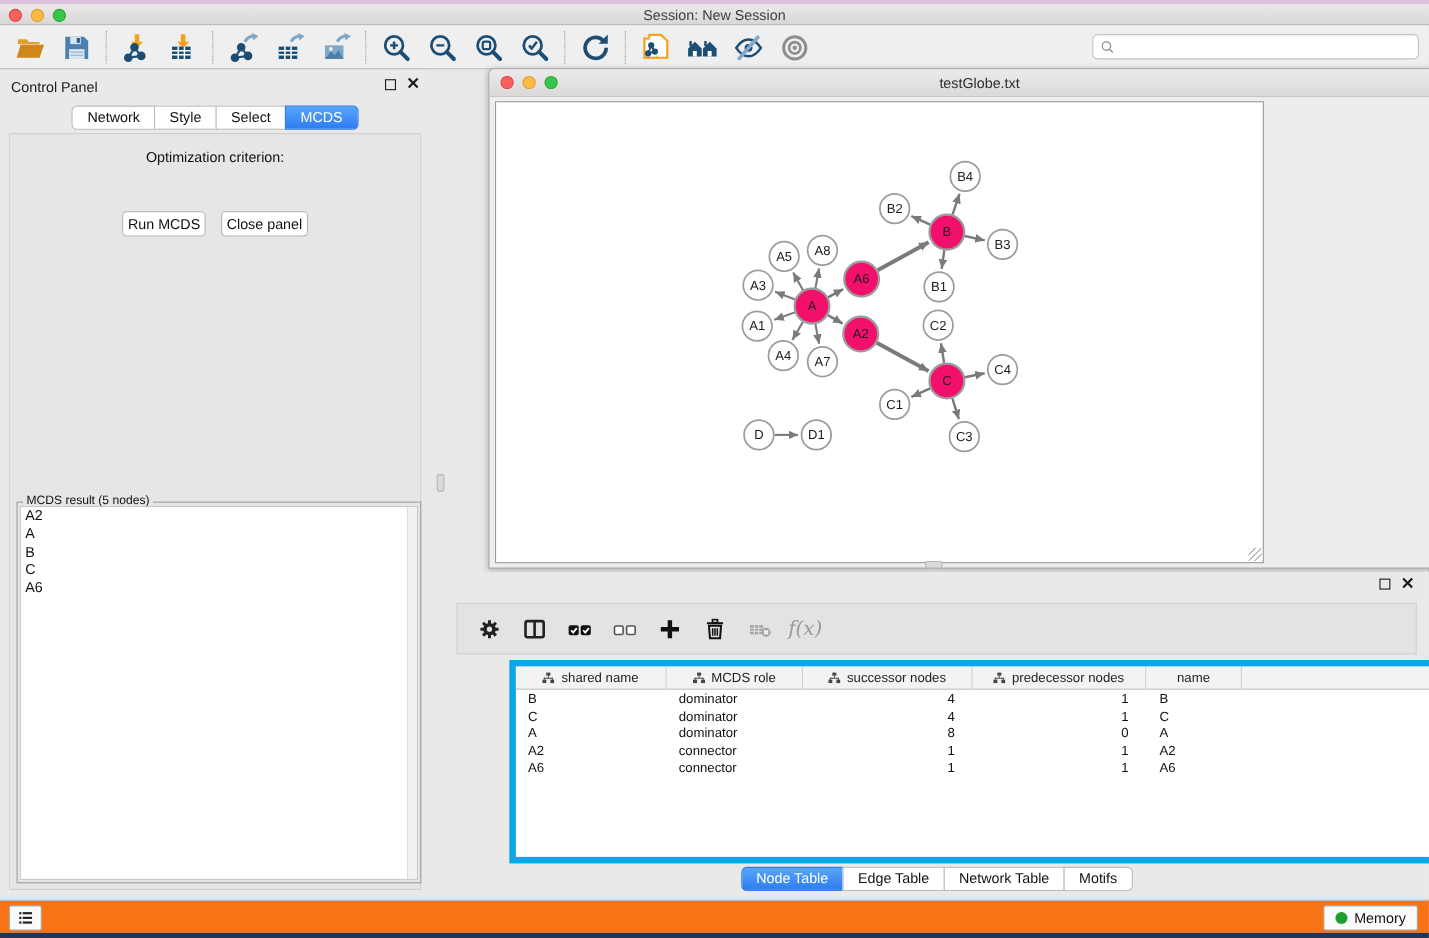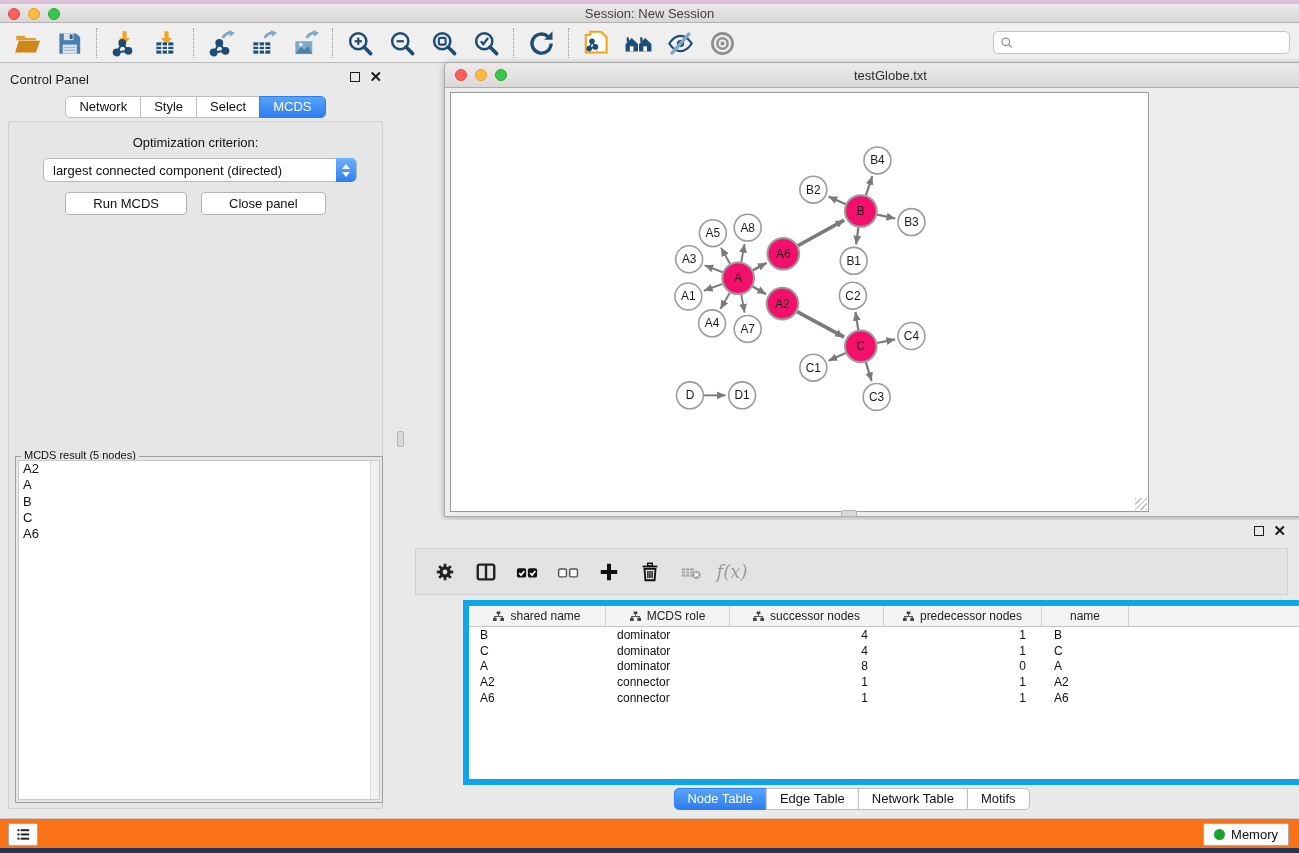--- a/index.html
+++ b/index.html
@@ -50,21 +50,21 @@
   .opt-label { position:absolute; left:0; right:0; top:13px; text-align:center; font-size:13px; color:#111; }
   .criterion { position:absolute; left:34px; top:36px; width:314px; height:24px; background:#fff;
     border:1px solid #b6b6b6; border-radius:5px; font-size:13px; color:#111;
     display:flex; align-items:center; padding-left:9px; }
   .criterion .stepper { position:absolute; right:0; top:-1px; width:20px; height:24px;
     background:linear-gradient(#6db1fa,#2e7ef0); border-radius:0 5px 5px 0;
     display:flex; flex-direction:column; align-items:center; justify-content:center; gap:3px; }
   .tri-up { width:0; height:0; border-left:4px solid transparent; border-right:4px solid transparent; border-bottom:5px solid #fff; }
   .tri-dn { width:0; height:0; border-left:4px solid transparent; border-right:4px solid transparent; border-top:5px solid #fff; }
   .cp-buttons { position:absolute; left:0; right:0; top:70px; display:flex; justify-content:center; gap:14px; }
-  .btn { height:23px; padding:0 27px; background:#fff; border:1px solid #b4b4b4; border-radius:4px;
+  .btn { height:23px; padding:0 4px; background:#fff; border:1px solid #b4b4b4; border-radius:4px;
     font-size:13px; color:#111; display:flex; align-items:center; }
 
   .result-group { position:absolute; left:6px; top:334px; width:368px; height:347px; border:1px solid #9f9f9f; }
   .result-title { position:absolute; left:5px; top:-8px; background:#e6e6e6; padding:0 3px; font-size:11px; color:#111; }
   .result-list { position:absolute; left:2px; top:3px; right:2px; bottom:2px; background:#fff;
     border:1px solid #c9c9c9; overflow:hidden; }
   .result-scroll { position:absolute; right:0; top:0; bottom:0; width:9px; background:#f1f1f1; border-left:1px solid #dcdcdc; }
   .result-item { font-size:13px; line-height:16.3px; padding-left:4px; color:#111; }
 
   
@@ -324,27 +324,20 @@
       </span>
     </div>
     <div class="cp-tabs">
         <div class="seg-tab">Network</div>
         <div class="seg-tab">Style</div>
         <div class="seg-tab">Select</div>
         <div class="seg-tab active">MCDS</div>
       </div>
     <div class="cp-content">
       <div class="opt-label">Optimization criterion:</div>
-      <div class="criterion">
-        <span>largest connected component (directed)</span>
-        <span class="stepper">
-          <span class="tri-up"></span>
-            <span class="tri-dn"></span>
-        </span>
-      </div>
       <div class="cp-buttons">
         <div class="btn">Run MCDS</div>
         <div class="btn">Close panel</div>
       </div>
       <div class="result-group">
         <span class="result-title">MCDS result (5 nodes)</span>
         <div class="result-list">
           <div>
               <div class="result-item">A2</div>
               <div class="result-item">A</div>

